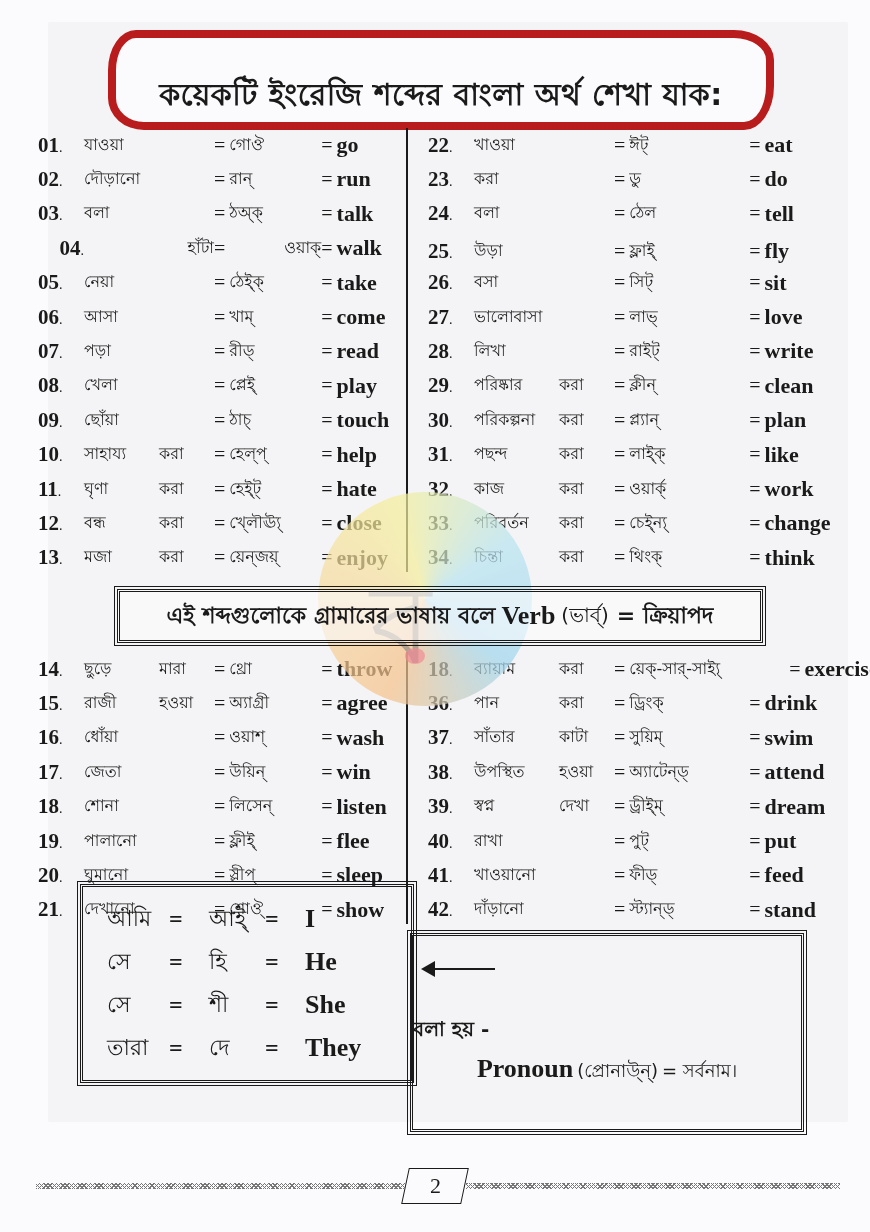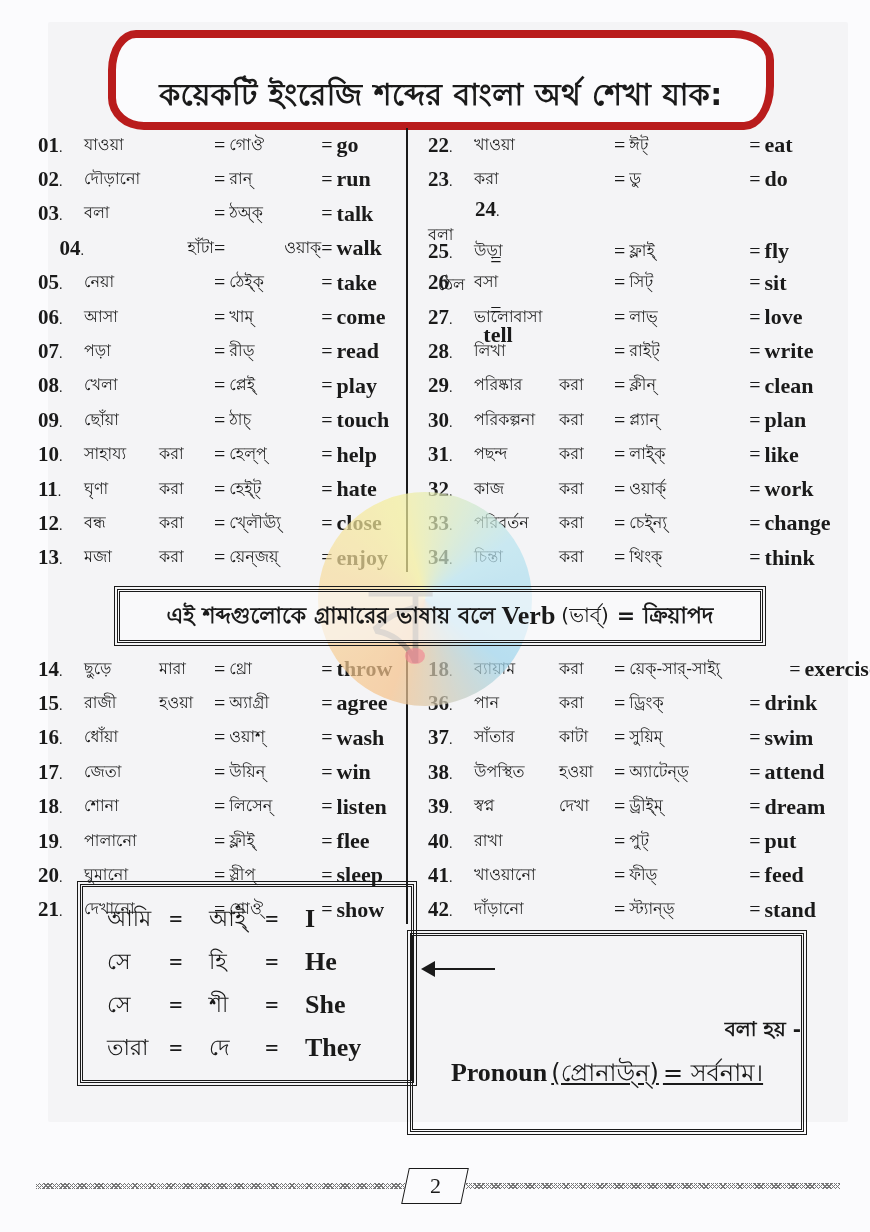--- a/index.html
+++ b/index.html
@@ -68,24 +68,24 @@
   .prow .en { font-size: 26px; }
   .note-line1 {
     position: absolute; left: 12px; top: 32px; display: flex; align-items: center;
   }
   .arrow { display: inline-block; width: 70px; height: 2px; background: #1a1a1a; position: relative; margin-right: 8px; }
   .arrow::before {
     content: ""; position: absolute; left: -4px; top: -7px;
     border-right: 14px solid #1a1a1a; border-top: 8px solid transparent; border-bottom: 8px solid transparent;
   }
   .note-line1 .bn, .note-line2 .bn { font-size: 20px; font-weight: bold; }
-  .note-line2 { position: absolute; left: 0; right: 0; top: 78px; text-align: right; }
+  .note-line2 { position: absolute; left: 0; right: 0; top: 78px; text-align: left; }
   .note-line3 { position: absolute; left: 0; right: 0; top: 118px; text-align: center; white-space: nowrap; }
   .note-line3 .en { font-size: 26px; }
-  .note-line3 .bn { font-size: 24px; text-decoration: underline; }
+  .note-line3 .bn { font-size: 18px; }
   
   .watermark {
     position: absolute; left: 318px; top: 492px; width: 206px; height: 206px;
     border-radius: 50%;
     border: 4px solid transparent;
     background:
       linear-gradient(#fbfbfd00, #fbfbfd00) padding-box,
       conic-gradient(from 200deg, #f6c28a, #f7d9a0, #f5ef9a, #b8e4f0, #9fd6ee, #f6c28a) border-box;
     opacity: 0.7; pointer-events: none;
   }
@@ -241,21 +241,21 @@
       <span class="en c-en">eat</span>
     </div>
     <div class="row" style="left: 428px; top: 162.4px;">
       <span class="num"><span>23</span><span class="dot">.</span></span>
       <span class="bn" style="width:140px">করা</span>
       <span class="eq">=</span>
       <span class="bn c-pron" style="width:120px">ডু</span>
       <span class="eq">=</span>
       <span class="en c-en">do</span>
     </div>
-    <div class="row" style="left: 428px; top: 196.8px; flex-direction: column;">
+    <div class="row" style="left: 428px; top: 196.8px;">
       <span class="num"><span>24</span><span class="dot">.</span></span>
       <span class="bn" style="width:140px">বলা</span>
       <span class="eq">=</span>
       <span class="bn c-pron" style="width:120px">ঠেল</span>
       <span class="eq">=</span>
       <span class="en c-en">tell</span>
     </div>
     <div class="row" style="left: 428px; top: 234px;">
       <span class="num"><span>25</span><span class="dot">.</span></span>
       <span class="bn" style="width:140px">উড়া</span>

